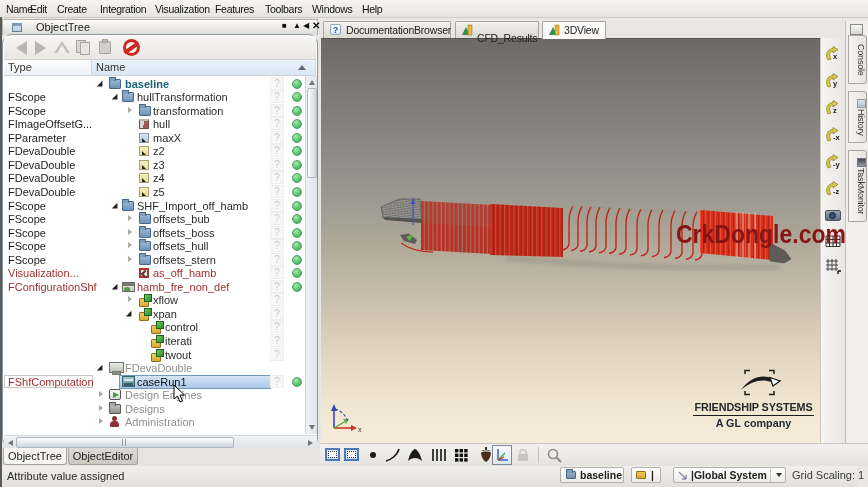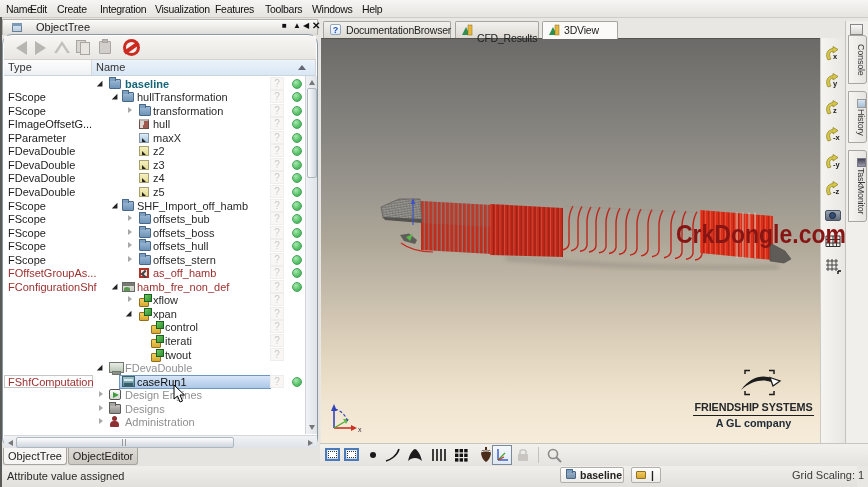--- a/index.html
+++ b/index.html
@@ -225,21 +225,21 @@
 </div>
 <div class="row" style="top:176.7px">
 <span class="tt">FScope</span>
 <span class="col" style="left:124px"></span>
 <span class="ifo" style="left:135px"></span>
 <span class="nm " style="left:149px">offsets_stern</span>
 <div class="qm">?</div>
 <div class="dot"></div>
 </div>
 <div class="row" style="top:190.2px">
-<span class="tt red">FOffsetGroupAs...</span>
+<span class="tt red">Visualization...</span>
 <span class="ias" style="left:135px"></span>
 <span class="nm red" style="left:149px">as_off_hamb</span>
 <div class="qm">?</div>
 <div class="dot"></div>
 </div>
 <div class="row" style="top:203.8px">
 <span class="tt red">FConfigurationShf</span>
 <span class="exp" style="left:110px"></span>
 <span class="ihamb" style="left:118px"></span>
 <span class="nm red" style="left:133px">hamb_fre_non_def</span>
@@ -332,21 +332,21 @@
         <span style="position:absolute;left:6px;top:2px;width:11px;height:11px;background:linear-gradient(#fdfdfd,#dfe8f2);border:1px solid #8fa6bf;border-radius:2px;color:#2255bb;font-size:9px;font-weight:bold;text-align:center;line-height:11px;">?</span>
         <span style="position:absolute;left:22px;top:2px;">DocumentationBrowser</span>
       </div>
 <div class="rtab" style="left:135px;width:84px;z-index:1;">
         <svg style="position:absolute;left:5px;top:2px;" width="13" height="12" viewBox="0 0 13 12">
           <path d="M1,11 L5,3 L9,11 Z" fill="#2e8f4f"></path>
           <rect x="7" y="1" width="4" height="10" fill="#e8b83c" stroke="#8a6a1a" stroke-width="0.5"></rect>
         </svg>
         <span style="position:absolute;left:21px;top:2px;margin-top:8px;">CFD_Results</span>
       </div>
-<div class="rtab active" style="left:222px;width:76px;">
+<div class="rtab active" style="left:222px;width:64px;">
         <svg style="position:absolute;left:5px;top:2px;" width="13" height="12" viewBox="0 0 13 12">
           <path d="M1,11 L5,3 L9,11 Z" fill="#2e8f4f"></path>
           <rect x="7" y="1" width="4" height="10" fill="#e8b83c" stroke="#8a6a1a" stroke-width="0.5"></rect>
         </svg>
         <span style="position:absolute;left:21px;top:2px;">3DView</span>
       </div>
 </div>
 <div id="canvas3d" class="abs">
 <svg class="abs" style="left:0;top:0;" width="499" height="405" viewBox="0 0 499 405">
 <defs>
@@ -532,14 +532,22 @@
 </div>
 <div id="bwidgets" class="abs">
 <div class="wbox" style="left:240px;width:64px;">
         <span class="ifo" style="left:5px;top:3px;width:10px;height:8px;background:linear-gradient(#9ab0c4,#7890a8);"></span>
         <span style="position:absolute;left:19px;top:1px;font-weight:bold;">baseline</span>
       </div>
 <div class="wbox" style="left:311px;width:30px;">
         <span style="position:absolute;left:4px;top:3px;width:10px;height:8px;background:linear-gradient(#f0c860,#d8a830);border:1px solid #907020;border-radius:1px;"></span>
         <span style="position:absolute;left:19px;top:1px;font-weight:bold;">|</span>
       </div>
+<div class="wbox" style="left:353px;width:113px;">
+        <svg style="position:absolute;left:3px;top:2px;" width="12" height="12" viewBox="0 0 12 12">
+          <path d="M2,2 L9,9 M9,9 L9,5 M9,9 L5,9" stroke="#88a" stroke-width="1.4" fill="none"></path>
+        </svg>
+        <span style="position:absolute;left:17px;top:1px;font-weight:bold;">|Global System</span>
+        <span style="position:absolute;right:3px;top:5px;width:0;height:0;border-top:4px solid #333;border-left:3.5px solid transparent;border-right:3.5px solid transparent;"></span>
+        <span style="position:absolute;right:14px;top:1px;height:13px;border-left:1px solid #c5c2bd;"></span>
+      </div>
 <span class="abs" style="left:472px;top:3px;color:#3a3a3a;">Grid Scaling: 1</span>
 </div>
 </div>
 </body></html>

